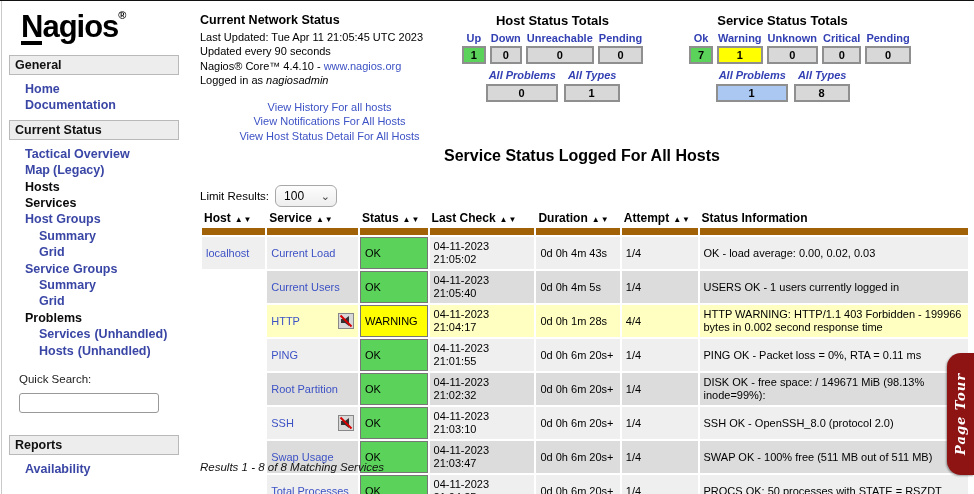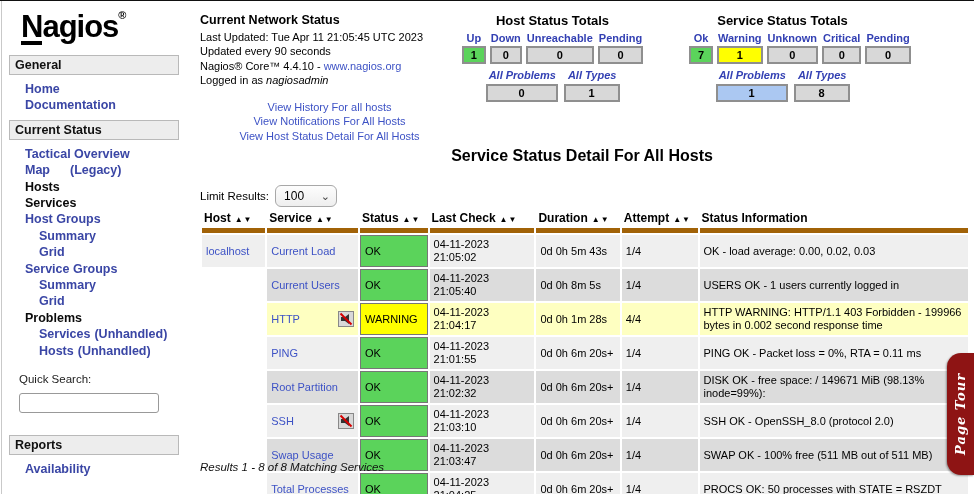--- a/index.html
+++ b/index.html
@@ -22,21 +22,21 @@
   .side-header {
     background:#ededed; border:1px solid #b9b9b9; font-weight:bold; font-size:12.5px;
     padding:2px 5px; margin:6px 0 6px 0; color:#111;
   }
   .side-list { padding-left:16px; margin-bottom:4px; }
   .s-item { font-size:12.5px; font-weight:bold; line-height:16.4px; white-space:nowrap; }
   .s-item a.blue, .s-item span.blue { color:#3a46a5; }
   .s-item a.dark, .s-item span.dark { color:#0a0a0a; }
   .s-sub { padding-left:14px; }
   .sfx { margin-left:4px; }
-  .sfx-wide { margin-left:20px; }
+  .sfx-wide { margin-left:3px; }
   .quick-search { padding-left:10px; margin-top:10px; }
   .quick-search label { font-size:11.5px; color:#222; }
   .quick-search input {
     display:block; margin-top:6px; width:140px; height:20px;
     border:1px solid #999; border-radius:3px; font-size:12px; padding:0 4px;
     font-family:"Liberation Sans", sans-serif;
   }
   .reports-gap { margin-top:22px; }
 
   
@@ -79,21 +79,21 @@
   }
   .dropdown .chev { font-size:11px; color:#444; line-height:10px; }
 
   
   .status-table {
     position:absolute; top:206px; left:10px; width:770px;
     border-collapse:separate; border-spacing:2px 2px; font-size:11px;
   }
   .status-table th {
     text-align:left; font-size:12px; font-weight:bold; padding:2px 2px 3px 2px;
-    border-bottom:5px solid #a16207; white-space:nowrap;
+    border-bottom:7px solid #a16207; white-space:nowrap;
   }
   .sort { font-size:8px; letter-spacing:1px; margin-left:4px; color:#000; cursor:pointer; }
   .status-table td { padding:3px 4px; line-height:13px; vertical-align:middle; color:#000; }
   tr.light td.c { background:#efefef; }
   tr.dark  td.c { background:#dcdcdc; }
   tr.warn  td.c { background:#feffc1; }
   td.host-cell a, td.svc-cell a { color:#3d52c5; }
   td.svc-cell { }
   .svc-flex { display:flex; align-items:center; justify-content:space-between; gap:20px; }
   td.status-cell { border:1px solid #777; font-weight:normal; }
@@ -241,21 +241,21 @@
       </table>
     <div class="totals-sub">
       <span>All Problems</span><span>All Types</span>
     </div>
     <div class="totals-subboxes">
       <div class="tbox blue">1</div>
       <div class="tbox t2">8</div>
     </div>
   </div>
 
-  <div class="page-title">Service Status Detail For All Hosts</div>
+  <div class="page-title">Service Status Logged For All Hosts</div>
 
   <div class="limit-row">
     <span>Limit Results:</span>
     <div class="dropdown">
       <span>100</span>
       <span class="chev">⌄</span>
     </div>
   </div>
 
   <table class="status-table">
@@ -277,31 +277,31 @@
       <th><span>Duration</span><span class="sort">▲▼</span></th>
       <th><span>Attempt</span><span class="sort">▲▼</span></th>
       <th><span>Status Information</span></th>
     </tr>
 
     <tr class="light">
       <td class="c host-cell"><a>localhost</a></td>
       <td class="c svc-cell"><a>Current Load</a></td>
       <td class="c status-cell st-ok">OK</td>
       <td class="c">04-11-2023 21:05:02</td>
-      <td class="c">0d 0h 5m 43s</td>
+      <td class="c">0d 0h 4m 43s</td>
       <td class="c">1/4</td>
       <td class="c info">OK - load average: 0.00, 0.02, 0.03</td>
     </tr>
 
     <tr class="dark">
       <td class="host-cell"></td>
       <td class="c svc-cell"><a>Current Users</a></td>
       <td class="c status-cell st-ok">OK</td>
       <td class="c">04-11-2023 21:05:40</td>
-      <td class="c">0d 0h 8m 5s</td>
+      <td class="c">0d 0h 4m 5s</td>
       <td class="c">1/4</td>
       <td class="c info">USERS OK - 1 users currently logged in</td>
     </tr>
 
     <tr class="warn">
       <td class="host-cell"></td>
       <td class="c svc-cell">
             <div class="svc-flex">
               <a>HTTP</a>
         <svg class="ndis" viewBox="0 0 16 16">

